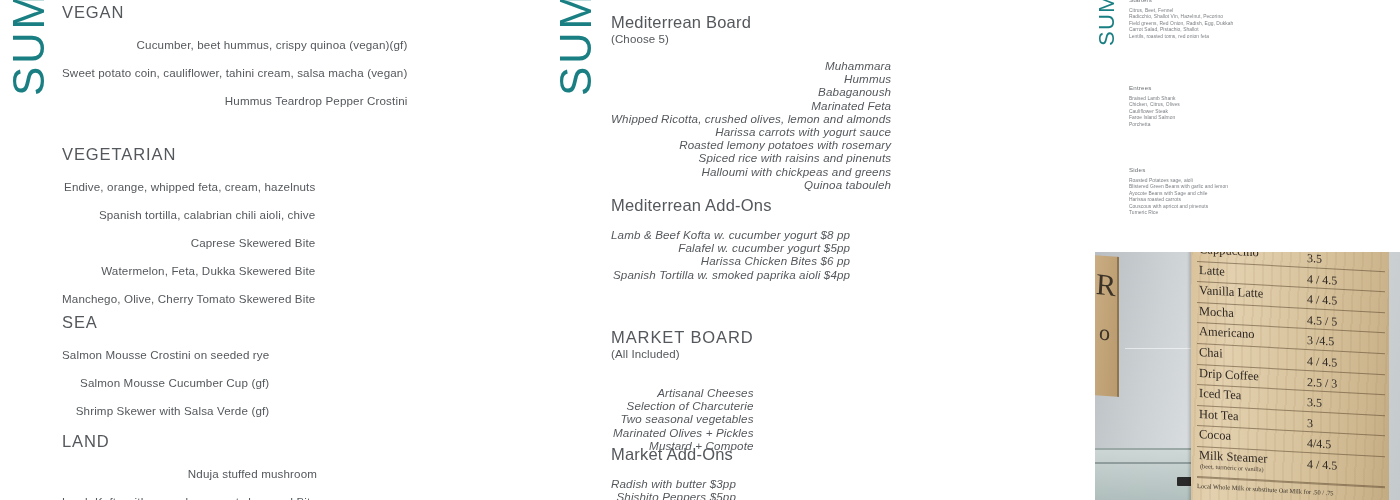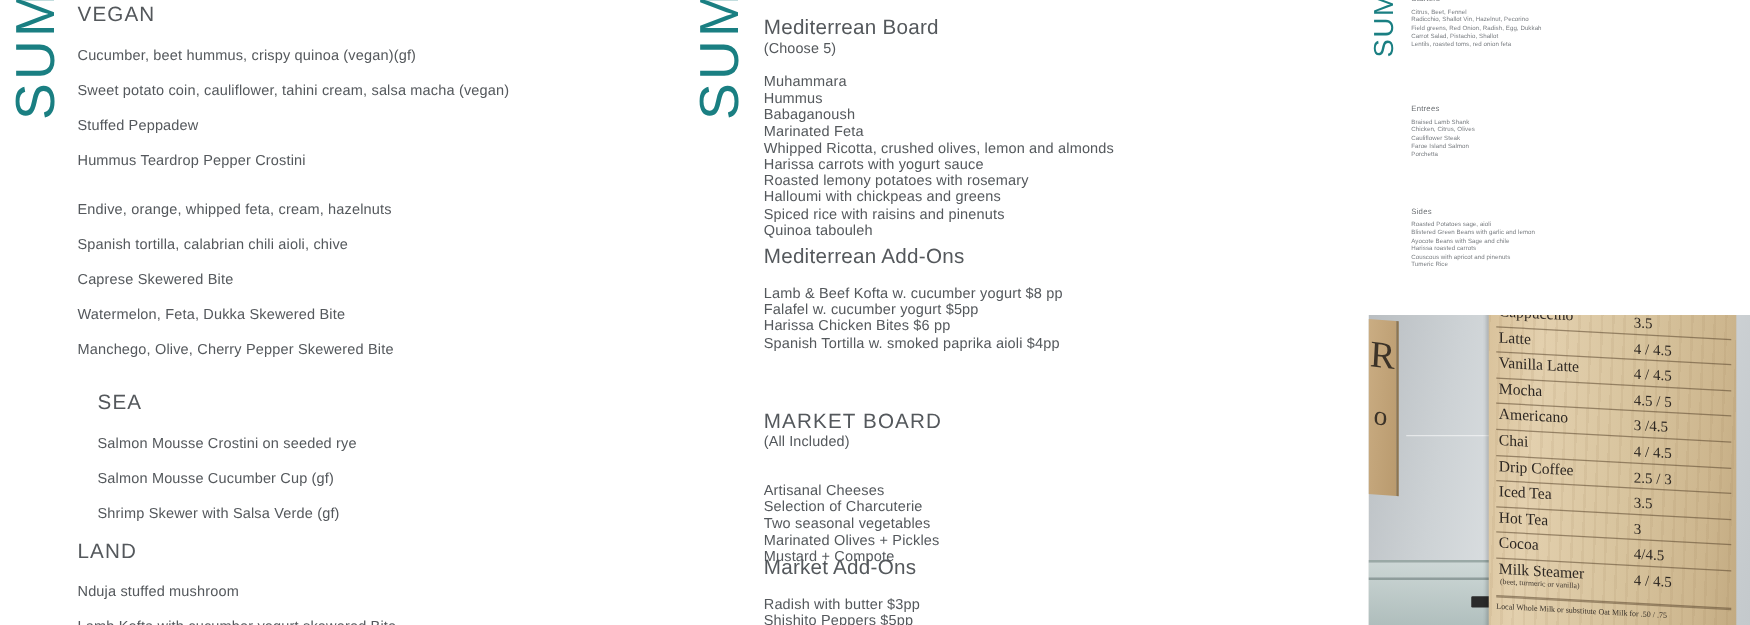--- a/index.html
+++ b/index.html
@@ -42,28 +42,28 @@
   }
   h2.sec.title-case { letter-spacing:0.012em; font-size:16.5px; }
 
   .sub {
     font-size:11.5px;
     color:#54585c;
     letter-spacing:0.01em;
     margin-top:1px;
   }
 
-  ul.items { list-style:none; }
+  ul.items { list-style:none;text-align:right; }
   ul.items.spaced li { font-size:11.6px; line-height:1; margin-top:16.5px; letter-spacing:0.012em; }
-  ul.items.tight  li { font-size:11.6px; line-height:13.2px; letter-spacing:0.012em; }
+  ul.items.tight  li { font-size:11.6px; line-height:13.2px; letter-spacing:0.012em;font-style:italic; }
 
   
   .blk-vegan      { position:absolute; top:3px;   left:0; }
   .blk-vegetarian { position:absolute; top:145px; left:0; }
-  .blk-sea        { position:absolute; top:313px; left:16px; }
+  .blk-sea        { position:absolute; top:313px; left:0; }
   .blk-land       { position:absolute; top:432px; left:0; }
 
   
   .blk-med        { position:absolute; top:13px;  left:0; }
   .blk-medadd     { position:absolute; top:196px; left:0; }
   .blk-market     { position:absolute; top:328px; left:0; }
   .blk-marketadd  { position:absolute; top:445px; left:0; }
   .blk-med ul     { margin-top:14px; }
   .blk-medadd ul  { margin-top:13px; }
   .blk-market ul  { margin-top:26px; }
@@ -183,32 +183,32 @@
   <div class="vword vword-2">SUMM</div>
   <div class="vword vword-3">SUM</div>
 
   <div class="col col-left">
 
     <div class="blk-vegan">
       <h2 class="sec">VEGAN</h2>
       <ul class="items spaced">
         <li>Cucumber, beet hummus, crispy quinoa (vegan)(gf)</li>
         <li>Sweet potato coin, cauliflower, tahini cream, salsa macha (vegan)</li>
-        <li>Stuffed Peppadew</li>
         <li>Hummus Teardrop Pepper Crostini</li>
       </ul>
     </div>
 
     <div class="blk-vegetarian">
+      <h2 class="sec">VEGETARIAN</h2>
       <ul class="items spaced">
         <li>Endive, orange, whipped feta, cream, hazelnuts</li>
         <li>Spanish tortilla, calabrian chili aioli, chive</li>
         <li>Caprese Skewered Bite</li>
         <li>Watermelon, Feta, Dukka Skewered Bite</li>
-        <li>Manchego, Olive, Cherry Pepper Skewered Bite</li>
+        <li>Manchego, Olive, Cherry Tomato Skewered Bite</li>
       </ul>
     </div>
 
     <div class="blk-sea">
       <h2 class="sec">SEA</h2>
       <ul class="items spaced">
         <li>Salmon Mousse Crostini on seeded rye</li>
         <li>Salmon Mousse Cucumber Cup (gf)</li>
         <li>Shrimp Skewer with Salsa Verde (gf)</li>
       </ul>
@@ -230,22 +230,22 @@
       <h2 class="sec title-case">Mediterrean Board</h2>
       <div class="sub">(Choose 5)</div>
       <ul class="items tight">
         <li>Muhammara</li>
         <li>Hummus</li>
         <li>Babaganoush</li>
         <li>Marinated Feta</li>
         <li>Whipped Ricotta, crushed olives, lemon and almonds</li>
         <li>Harissa carrots with yogurt sauce</li>
         <li>Roasted lemony potatoes with rosemary</li>
+        <li>Spiced rice with raisins and pinenuts</li>
         <li>Halloumi with chickpeas and greens</li>
-        <li>Spiced rice with raisins and pinenuts</li>
         <li>Quinoa tabouleh</li>
       </ul>
     </div>
 
     <div class="blk-medadd">
       <h2 class="sec title-case">Mediterrean Add-Ons</h2>
       <ul class="items tight">
         <li>Lamb &amp; Beef Kofta w. cucumber yogurt $8 pp</li>
         <li>Falafel w. cucumber yogurt $5pp</li>
         <li>Harissa Chicken Bites $6 pp</li>

